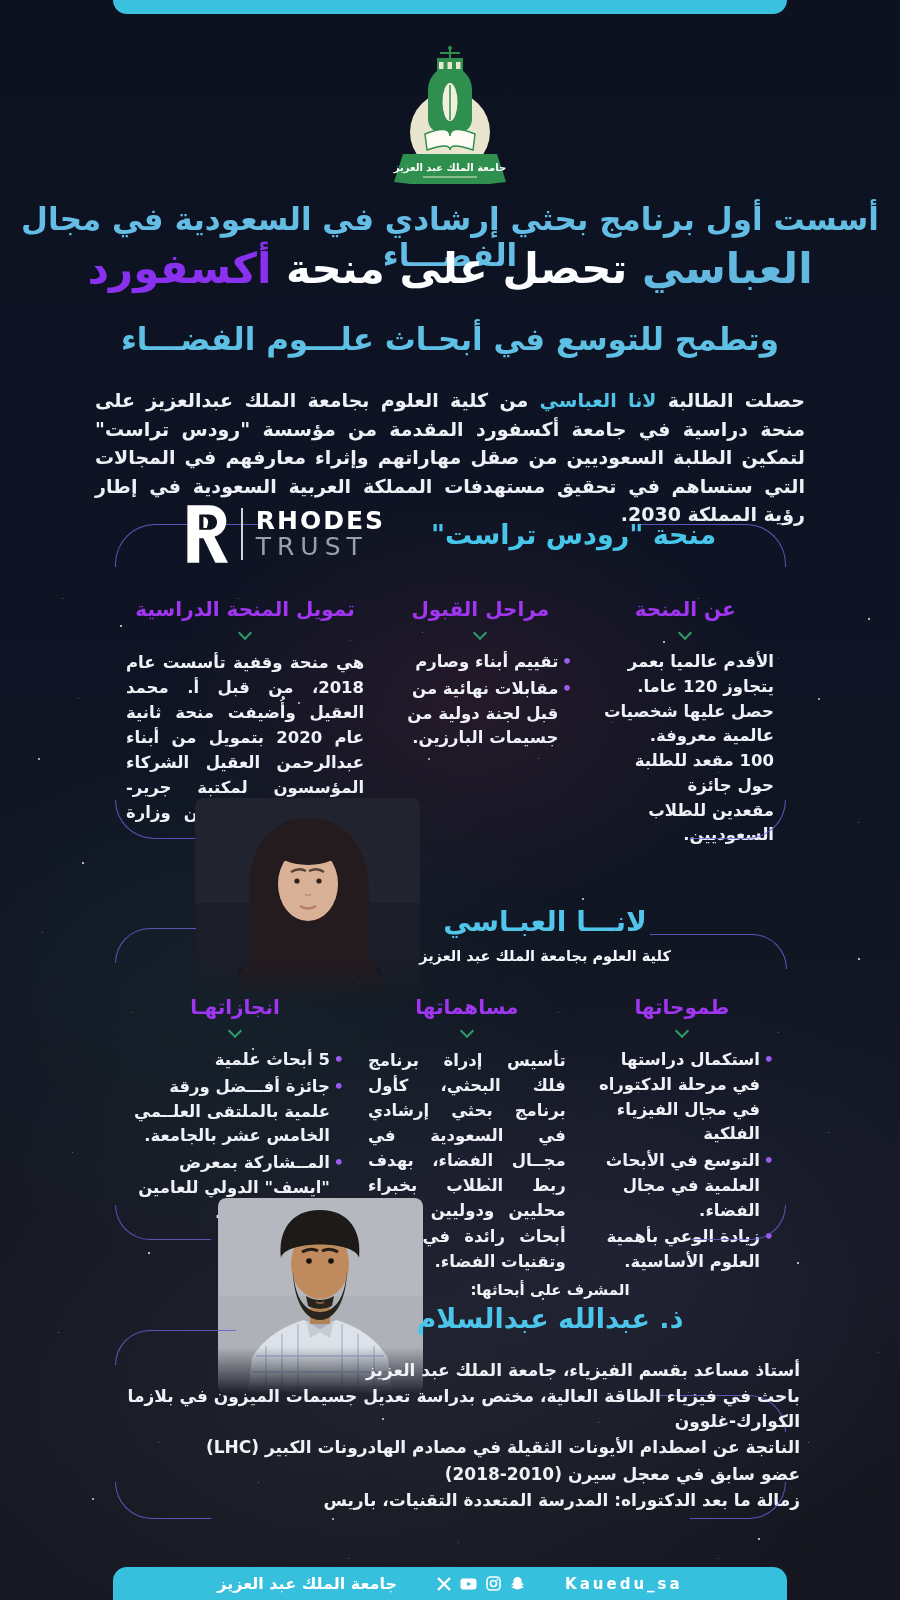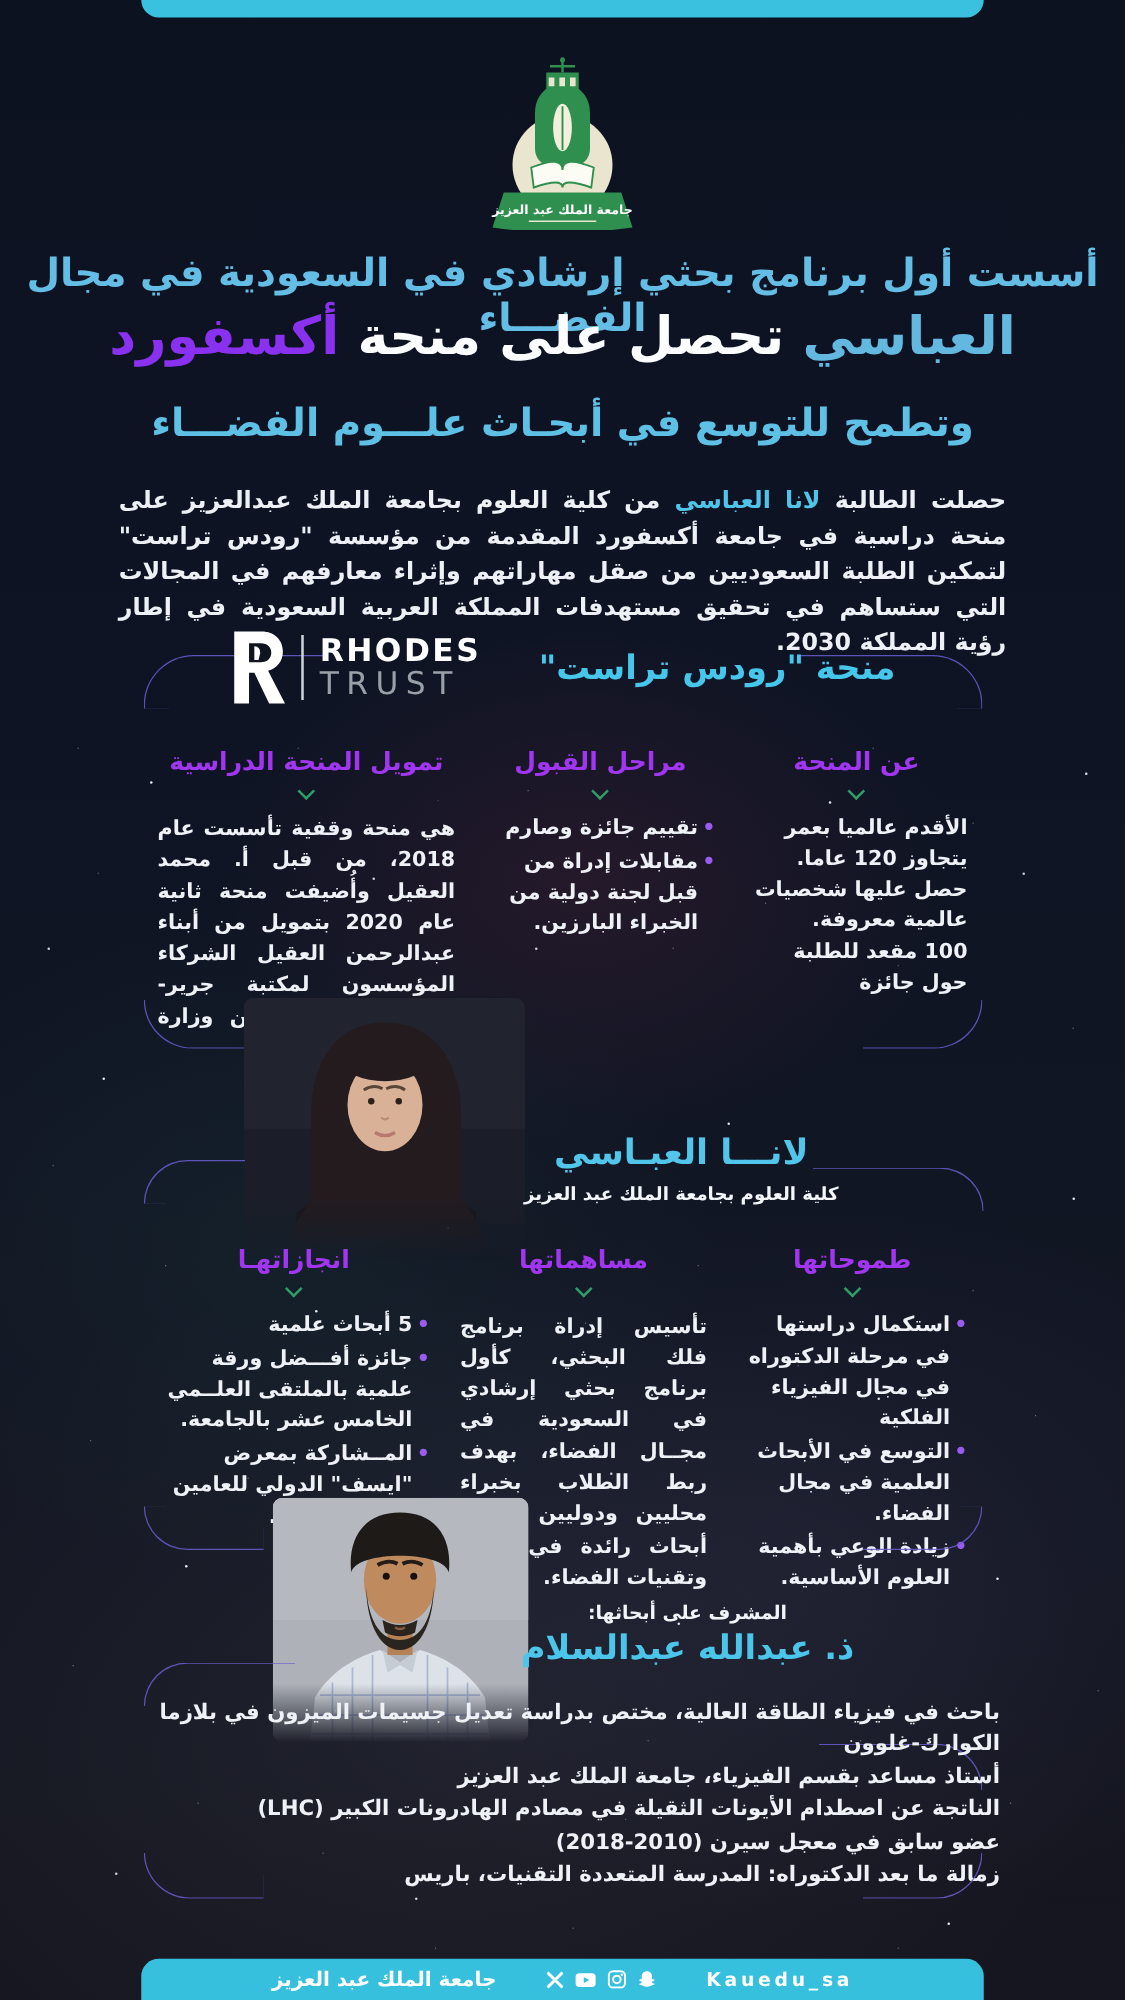--- a/index.html
+++ b/index.html
@@ -143,27 +143,28 @@
     <h2 class="rtitle" dir="rtl">منحة "رودس تراست"</h2>
   </div>
 
   <div class="cols" dir="rtl" style="top:597px;">
     <div class="col plain" style="flex:0 0 30%;">
       <h3>عن المنحة</h3>
       <div class="chev"></div>
       <div>الأقدم عالميا بعمر يتجاوز 120 عاما.</div>
       <div>حصل عليها شخصيات عالمية معروفة.</div>
       <div>100 مقعد للطلبة حول جائزة</div>
+      <div>مقعدين للطلاب السعوديين.</div>
     </div>
     <div class="col" style="flex:0 0 31%;">
       <h3>مراحل القبول</h3>
       <div class="chev"></div>
       <ul class="blist">
-        <li>تقييم جائزة وصارم</li>
-        <li>مقابلات إدراة من قبل لجنة دولية من الخبراء البارزين.</li>
+        <li>تقييم أبناء وصارم</li>
+        <li>مقابلات نهائية من قبل لجنة دولية من جسيمات البارزين.</li>
       </ul>
     </div>
     <div class="col" style="flex:0 0 39%;">
       <h3>تمويل المنحة الدراسية</h3>
       <div class="chev"></div>
       <div class="colbody">هي منحة وقفية تأسست عام 2018، من قبل أ. محمد العقيل وأُضيفت منحة ثانية عام 2020 بتمويل من أبناء عبدالرحمن العقيل الشركاء المؤسسون لمكتبة جرير- بمساندة وتشجيع من وزارة التعليم.</div>
     </div>
   </div>
 
   <div class="br bl" style="left:115px;top:800px;width:95px;height:38px;"></div>
@@ -248,22 +249,22 @@
       <circle cx="113" cy="63" r="2.8" fill="#17100c"></circle>
       <path d="M98 104 q4 2.5 8 0" stroke="#8b5a42" stroke-width="2" fill="none"></path>
     </svg>
   </div>
 
   <div class="br tl" style="left:115px;top:1330px;width:120px;height:34px;"></div>
   <div class="br tr" style="left:655px;top:1395px;width:130px;height:36px;"></div>
   <div class="sup-label" dir="rtl">المشرف على أبحاثها:</div>
   <div class="sup-name" dir="rtl">ذ. عبدالله عبدالسلام</div>
   <div class="sup-bio" dir="rtl">
+    <div>أستاذ مساعد بقسم الفيزياء، جامعة الملك عبد العزيز</div>
     <div>باحث في فيزياء الطاقة العالية، مختص بدراسة تعديل جسيمات الميزون في بلازما الكوارك-غلوون</div>
-    <div>أستاذ مساعد بقسم الفيزياء، جامعة الملك عبد العزيز</div>
     <div>الناتجة عن اصطدام الأيونات الثقيلة في مصادم الهادرونات الكبير (LHC)</div>
     <div>عضو سابق في معجل سيرن (2010-2018)</div>
     <div>زمالة ما بعد الدكتوراه: المدرسة المتعددة التقنيات، باريس</div>
   </div>
 
   <div class="br bl" style="left:115px;top:1482px;width:95px;height:36px;"></div>
   <div class="br brr" style="left:690px;top:1482px;width:95px;height:36px;"></div>
 
   <div class="footer">
     <div class="f-uni" dir="rtl">جامعة الملك عبد العزيز</div>

